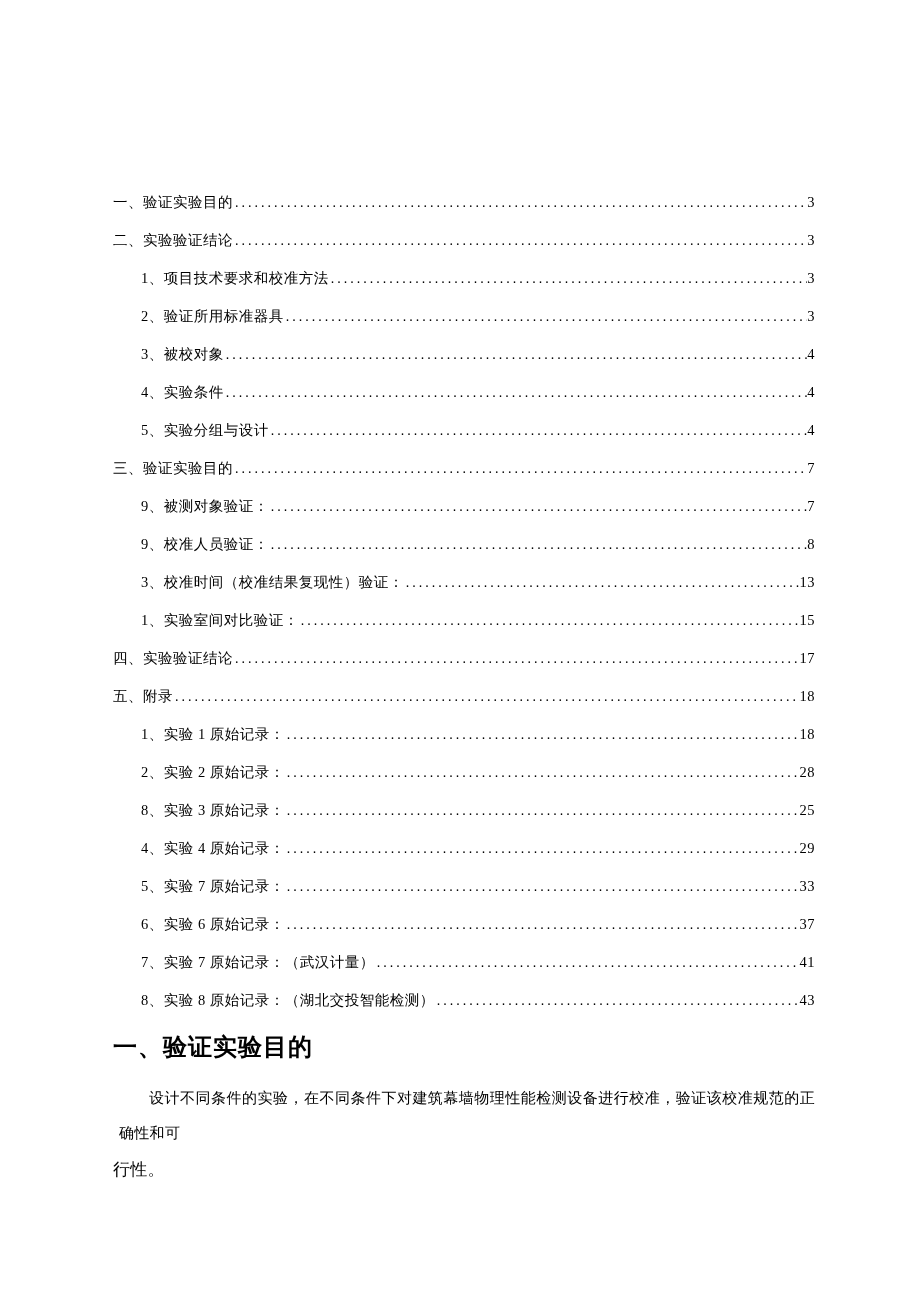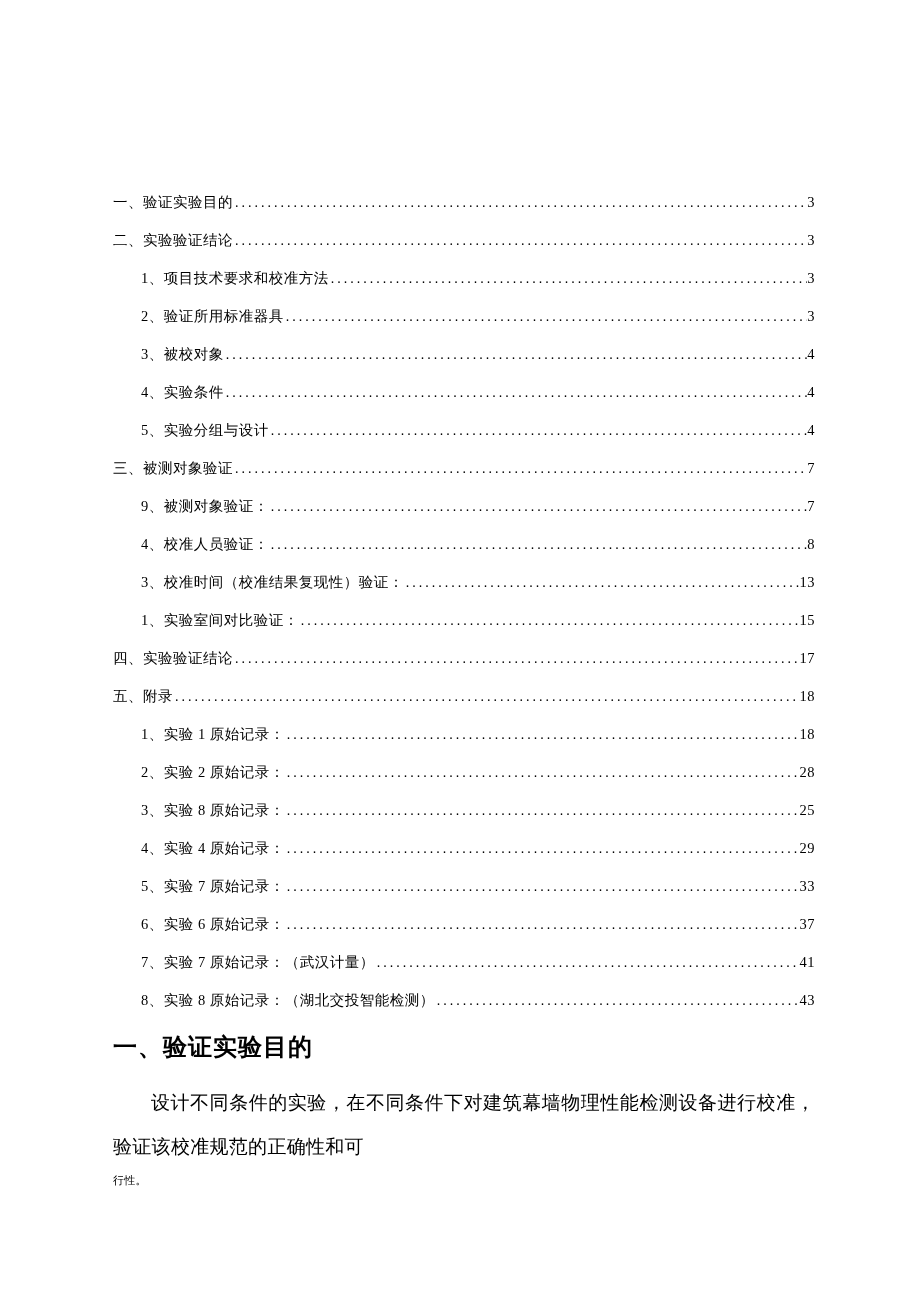--- a/index.html
+++ b/index.html
@@ -43,28 +43,29 @@
       flex-shrink: 0;
     }
     .section-heading {
       font-size: 24px;
       font-family: "SimSun", "宋体", serif;
       margin-top: 6px;
       margin-bottom: 18px;
       letter-spacing: 1px;
     }
     .body-text {
-      font-size: 19px;
+      font-size: 15px;
       line-height: 2.3;
       text-indent: 2em;
       text-align: justify;
       letter-spacing: 0.3px;
+      margin-left: 6px;
     }
     .body-text-cont {
-      font-size: 11px;
+      font-size: 17px;
       line-height: 2.3;
       letter-spacing: 0.3px;
     }
   </style>
 </head>
 <body>
 
 <div id="toc-container">
     <div class="toc-item">
       <span class="toc-label">一、验证实验目的</span>
@@ -95,31 +96,31 @@
       <span class="toc-label">4、实验条件 </span>
       <span class="toc-dots">.......................................................................................................................................</span>
       <span class="toc-page">4</span>
     </div>
     <div class="toc-item level-2">
       <span class="toc-label">5、实验分组与设计 </span>
       <span class="toc-dots">.......................................................................................................................................</span>
       <span class="toc-page">4</span>
     </div>
     <div class="toc-item">
-      <span class="toc-label">三、被测对象验证</span>
+      <span class="toc-label">三、验证实验目的</span>
       <span class="toc-dots">.......................................................................................................................................</span>
       <span class="toc-page">7</span>
     </div>
     <div class="toc-item level-2">
       <span class="toc-label">9、被测对象验证： </span>
       <span class="toc-dots">.......................................................................................................................................</span>
       <span class="toc-page">7</span>
     </div>
     <div class="toc-item level-2">
-      <span class="toc-label">4、校准人员验证： </span>
+      <span class="toc-label">9、校准人员验证： </span>
       <span class="toc-dots">.......................................................................................................................................</span>
       <span class="toc-page">8</span>
     </div>
     <div class="toc-item level-2">
       <span class="toc-label">3、校准时间（校准结果复现性）验证： </span>
       <span class="toc-dots">.......................................................................................................................................</span>
       <span class="toc-page">13</span>
     </div>
     <div class="toc-item level-2">
       <span class="toc-label">1、实验室间对比验证： </span>
@@ -140,21 +141,21 @@
       <span class="toc-label">1、实验 1 原始记录：</span>
       <span class="toc-dots">.......................................................................................................................................</span>
       <span class="toc-page">18</span>
     </div>
     <div class="toc-item level-2">
       <span class="toc-label">2、实验 2 原始记录：</span>
       <span class="toc-dots">.......................................................................................................................................</span>
       <span class="toc-page">28</span>
     </div>
     <div class="toc-item level-2">
-      <span class="toc-label">3、实验 8 原始记录：</span>
+      <span class="toc-label">8、实验 3 原始记录：</span>
       <span class="toc-dots">.......................................................................................................................................</span>
       <span class="toc-page">25</span>
     </div>
     <div class="toc-item level-2">
       <span class="toc-label">4、实验 4 原始记录：</span>
       <span class="toc-dots">.......................................................................................................................................</span>
       <span class="toc-page">29</span>
     </div>
     <div class="toc-item level-2">
       <span class="toc-label">5、实验 7 原始记录：</span>

